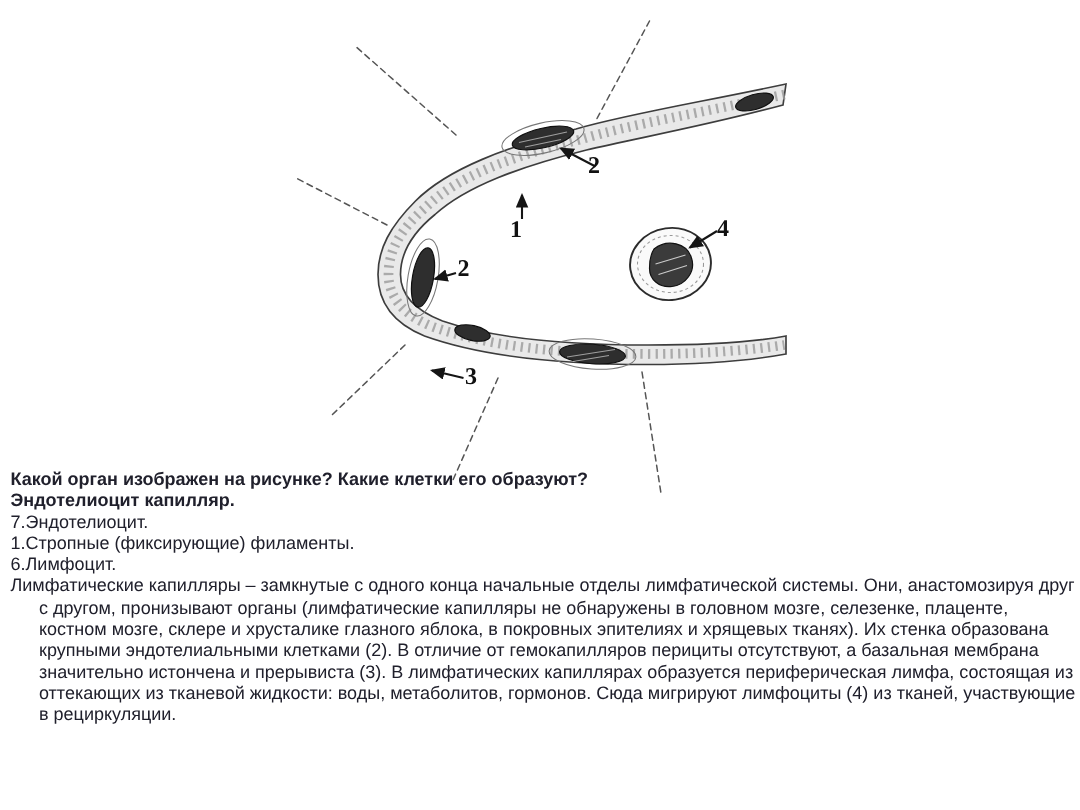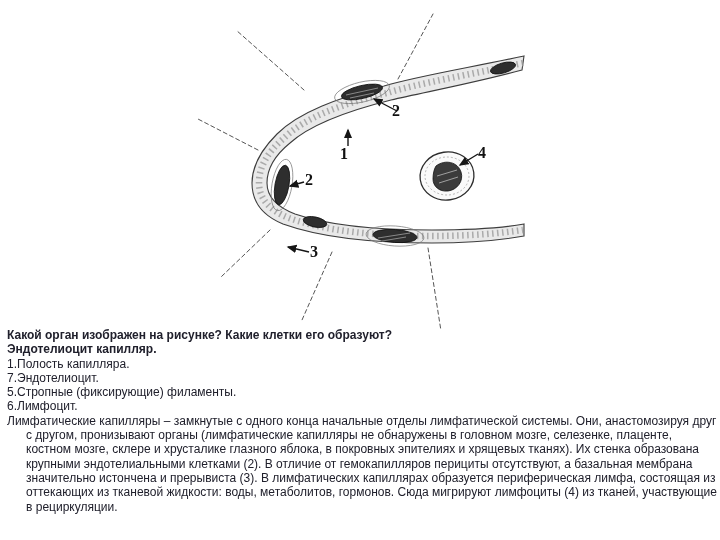--- a/index.html
+++ b/index.html
@@ -7,21 +7,21 @@
     position:relative;width:720px;height:540px;background:#ffffff;overflow:hidden;
     font-family:"Liberation Sans",sans-serif;color:#20202c;
   }
   .figure{position:absolute;left:0;top:0;width:720px;height:330px;}
   .figure svg{position:absolute;left:0;top:0;}
   .fig-label{
     position:absolute;font-family:"Liberation Serif",serif;font-weight:bold;
     font-size:16px;color:#111;line-height:1;
   }
   .textblock{
-    position:absolute;left:7px;top:328px;width:712px;
+    position:absolute;left:7px;top:312px;width:712px;
     font-size:12px;line-height:14.3px;color:#20202c;
   }
   .textblock p{margin:0;}
   .b{font-weight:bold;}
   .para{padding-left:19px;text-indent:-19px;}
 </style>
 </head>
 <body>
 
 <div class="slide">
@@ -110,20 +110,19 @@
     <span class="fig-label" style="left:392px;top:103px;">2</span>
     <span class="fig-label" style="left:340px;top:146px;">1</span>
     <span class="fig-label" style="left:478px;top:145px;">4</span>
     <span class="fig-label" style="left:305px;top:172px;">2</span>
     <span class="fig-label" style="left:310px;top:244px;">3</span>
   </div>
 
   <div class="textblock">
     <p class="b">Какой орган изображен на рисунке? Какие клетки его образуют?</p>
     <p class="b">Эндотелиоцит капилляр.</p>
-    <p>1.Полость капилляра.</p>
     <p>7.Эндотелиоцит.</p>
-    <p>5.Стропные (фиксирующие) филаменты.</p>
+    <p>1.Стропные (фиксирующие) филаменты.</p>
     <p>6.Лимфоцит.</p>
     <p class="para">Лимфатические капилляры – замкнутые с одного конца начальные отделы лимфатической системы. Они, анастомозируя друг с другом, пронизывают органы (лимфатические капилляры не обнаружены в головном мозге, селезенке, плаценте, костном мозге, склере и хрусталике глазного яблока, в покровных эпителиях и хрящевых тканях). Их стенка образована крупными эндотелиальными клетками (2). В отличие от гемокапилляров перициты отсутствуют, а базальная мембрана значительно истончена и прерывиста (3). В лимфатических капиллярах образуется периферическая лимфа, состоящая из оттекающих из тканевой жидкости: воды, метаболитов, гормонов. Сюда мигрируют лимфоциты (4) из тканей, участвующие в рециркуляции.</p>
   </div>
 
 </div>
 
 </body></html>

